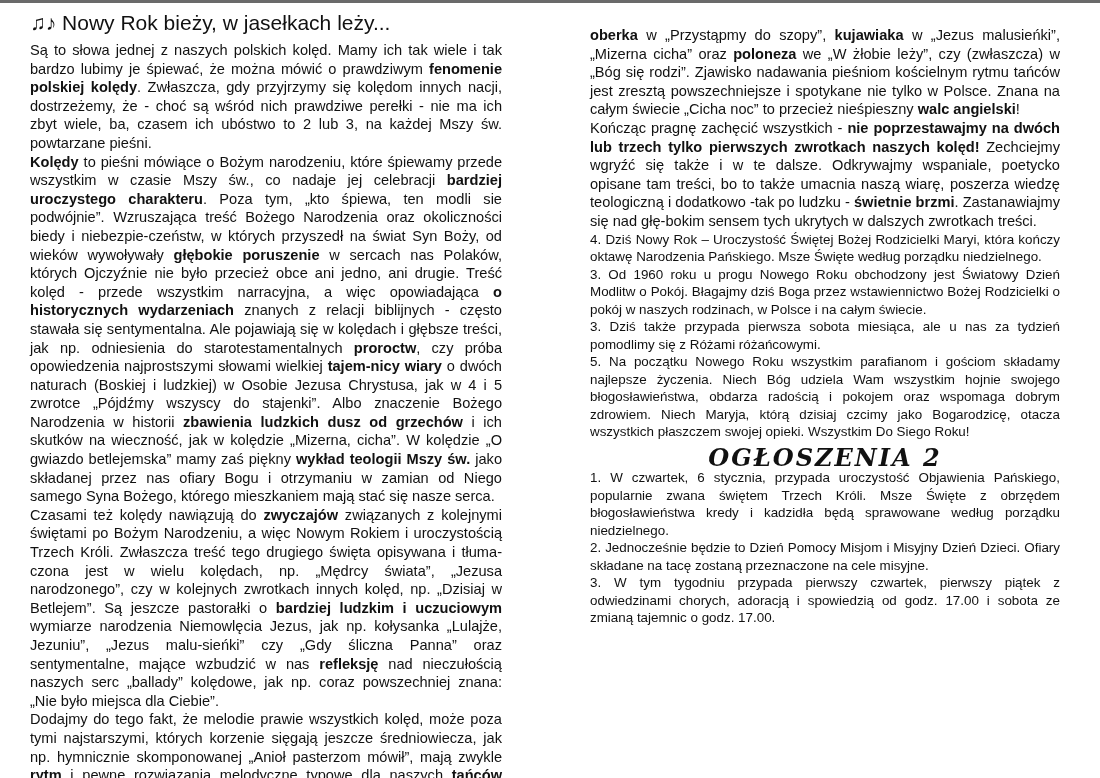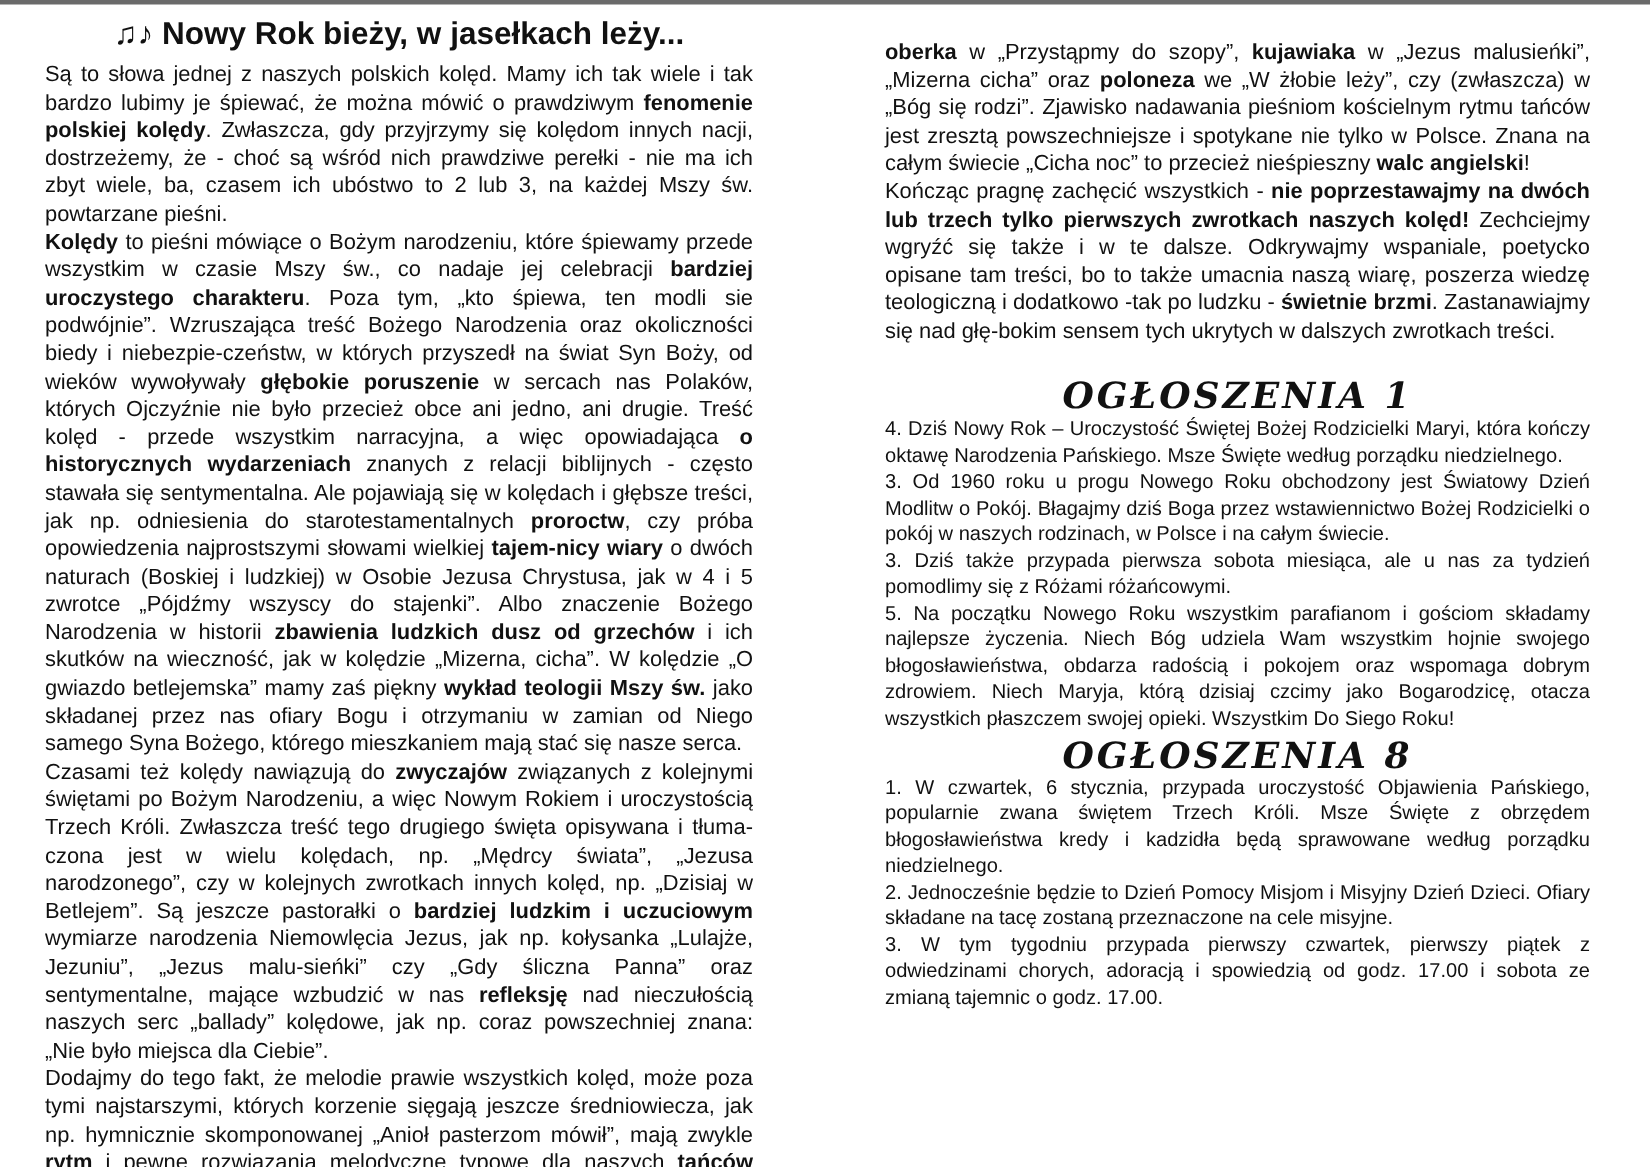--- a/index.html
+++ b/index.html
@@ -10,21 +10,21 @@
   }
   .topbar { position: absolute; left: 0; top: 0; width: 1100px; height: 3px; background: #6a6a6a; }
   .col {
     position: absolute; top: 10px; width: 472px;
     font-size: 14.6px; line-height: 18.6px; text-align: justify;
   }
   .col.left { left: 30px; }
   .col.right { left: 590px; top: 26px; width: 470px; }
   .col p { margin: 0; }
   .title {
-    font-size: 21px; font-weight: bold; text-align: center; margin: 0 0 5px 0; line-height: 26px;
+    font-size: 21px; font-weight: normal; margin: 0 0 5px 0; line-height: 26px;
   }
   .ann-head {
     font-family: "DejaVu Serif", serif; font-style: italic; font-size: 24px;
     text-align: center; letter-spacing: 2px; margin: 0;
   }
   .ann-head.h1 { margin-top: 24px; margin-bottom: 4px; }
   .ann-head.h2 { margin-top: 8px; margin-bottom: 2px; }
   .ann { font-size: 13.4px; line-height: 17.5px; }
   b { font-weight: bold; }
 </style>
@@ -45,27 +45,26 @@
       <p><span>Dodajmy do tego fakt, że melodie prawie wszystkich kolęd, może poza tymi najstarszymi, których korzenie sięgają jeszcze średniowiecza, jak np. hymnicznie skomponowanej „Anioł pasterzom mówił”, mają zwykle </span><b>rytm</b><span> i pewne rozwiązania melodyczne typowe dla naszych </span><b>tańców ludowych</b></p>
     </div>
 </div>
 
 <div class="col right">
   <div>
       <p><b>oberka</b><span> w „Przystąpmy do szopy”, </span><b>kujawiaka</b><span> w „Jezus malusieńki”, „Mizerna cicha” oraz </span><b>poloneza</b><span> we „W żłobie leży”, czy (zwłaszcza) w „Bóg się rodzi”. Zjawisko nadawania pieśniom kościelnym rytmu tańców jest zresztą powszechniejsze i spotykane nie tylko w Polsce. Znana na całym świecie „Cicha noc” to przecież nieśpieszny </span><b>walc angielski</b><span>!</span></p>
       <p><span>Kończąc pragnę zachęcić wszystkich - </span><b>nie poprzestawajmy na dwóch lub trzech tylko pierwszych zwrotkach naszych kolęd!</b><span> Zechciejmy wgryźć się także i w te dalsze. Odkrywajmy wspaniale, poetycko opisane tam treści, bo to także umacnia naszą wiarę, poszerza wiedzę teologiczną i dodatkowo -tak po ludzku - </span><b>świetnie brzmi</b><span>. Zastanawiajmy się nad głę-bokim sensem tych ukrytych w dalszych zwrotkach treści.</span></p>
     </div>
 
-  <h2 class="ann-head h1">OGŁOSZENIA  1</h2>
   <div class="ann">
       <p><span>4. Dziś Nowy Rok – Uroczystość Świętej Bożej Rodzicielki Maryi, która kończy oktawę Narodzenia Pańskiego. Msze Święte według porządku niedzielnego.</span></p>
       <p><span>3. Od 1960 roku u progu Nowego Roku obchodzony jest Światowy Dzień Modlitw o Pokój. Błagajmy dziś Boga przez wstawiennictwo Bożej Rodzicielki o pokój w naszych rodzinach, w Polsce i na całym świecie.</span></p>
       <p><span>3. Dziś także przypada pierwsza sobota miesiąca, ale u nas za tydzień pomodlimy się z Różami różańcowymi.</span></p>
       <p><span>5. Na początku Nowego Roku wszystkim parafianom i gościom składamy najlepsze życzenia. Niech Bóg udziela Wam wszystkim hojnie swojego błogosławieństwa, obdarza radością i pokojem oraz wspomaga dobrym zdrowiem. Niech Maryja, którą dzisiaj czcimy jako Bogarodzicę, otacza wszystkich płaszczem swojej opieki. Wszystkim Do Siego Roku!</span></p>
     </div>
 
-  <h2 class="ann-head h2">OGŁOSZENIA  8</h2>
+  <h2 class="ann-head h2">OGŁOSZENIA  2</h2>
   <div class="ann">
       <p><span>1. W czwartek, 6 stycznia, przypada uroczystość Objawienia Pańskiego, popularnie zwana świętem Trzech Króli. Msze Święte z obrzędem błogosławieństwa kredy i kadzidła będą sprawowane według porządku niedzielnego.</span></p>
       <p><span>2. Jednocześnie będzie to Dzień Pomocy Misjom i Misyjny Dzień Dzieci. Ofiary składane na tacę zostaną przeznaczone na cele misyjne.</span></p>
       <p><span>3. W tym tygodniu przypada pierwszy czwartek, pierwszy piątek z odwiedzinami chorych, adoracją i spowiedzią od godz. 17.00 i sobota ze zmianą tajemnic o godz. 17.00.</span></p>
     </div>
 </div>
 
 </body></html>

